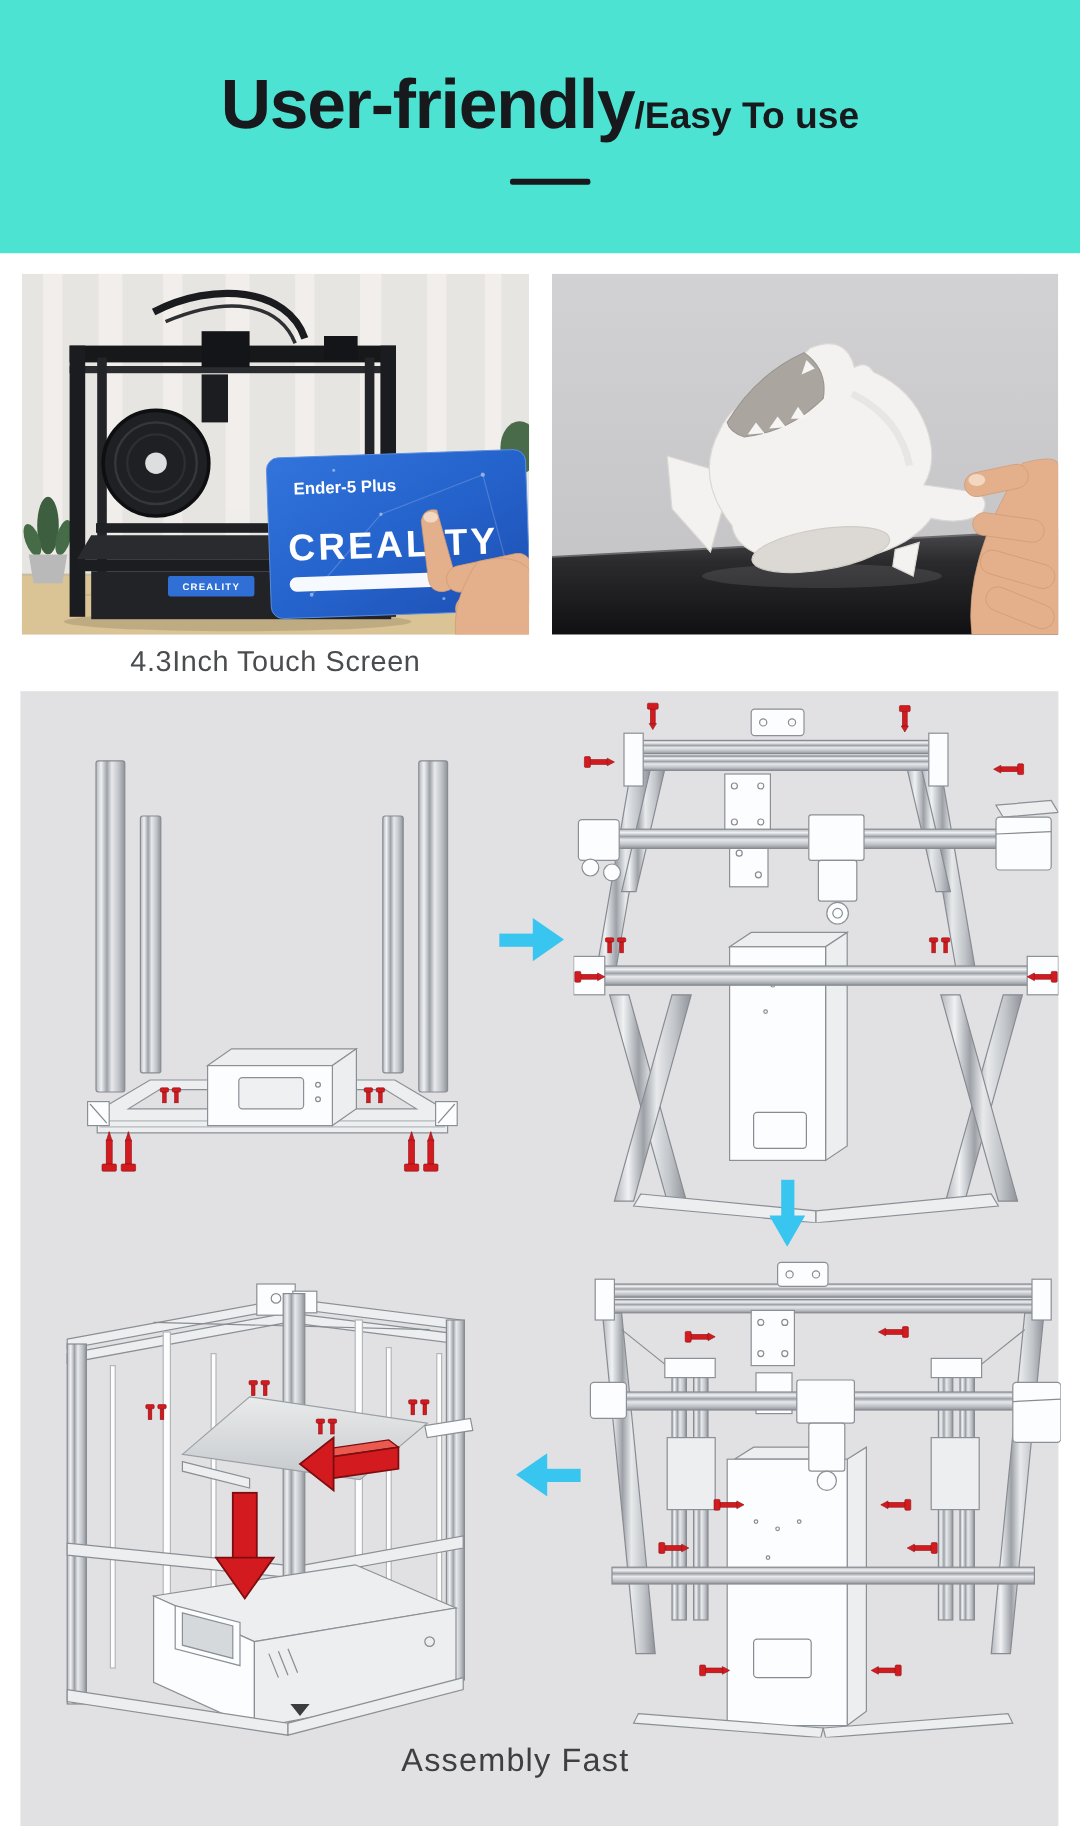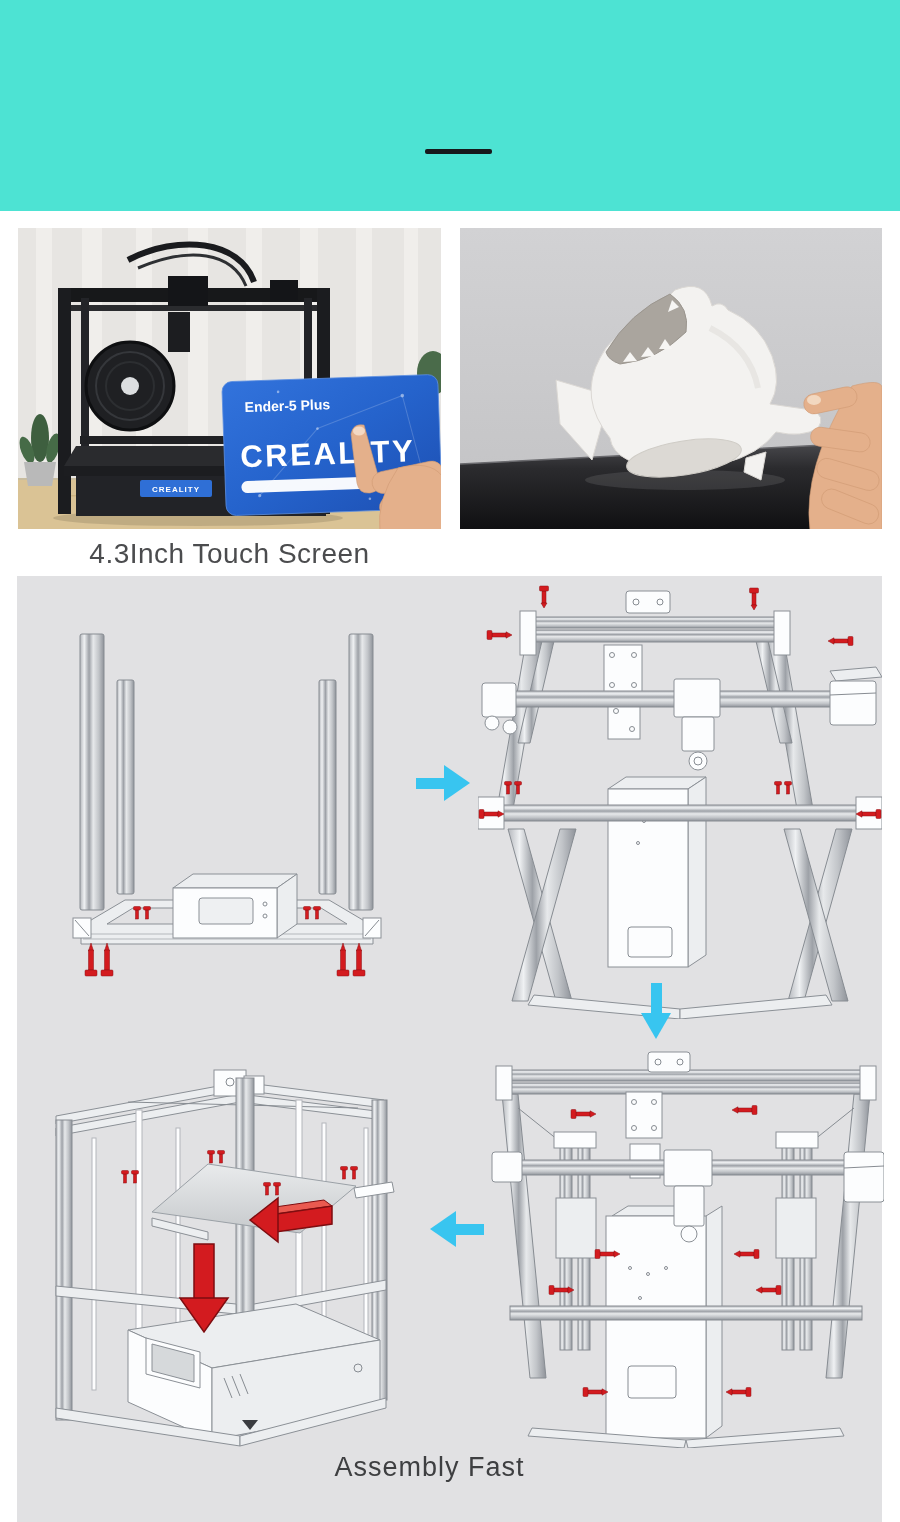--- a/index.html
+++ b/index.html
@@ -15,21 +15,21 @@
   .hero-line{position:absolute;left:0;top:54px;width:100%;display:flex;justify-content:center;align-items:baseline;color:var(--ink)}
   .hero-title{font-size:58px;font-weight:700;letter-spacing:-1px}
   .hero-sub{font-size:31px;font-weight:700;letter-spacing:0}
   .hero-underline{position:absolute;left:425px;top:149px;width:67px;height:5px;background:var(--ink);border-radius:2px}
 
   
   .photo{position:absolute;overflow:hidden}
   .photo svg{display:block}
   .photo-left{left:18px;top:228px;width:423px;height:301px}
   .photo-right{left:460px;top:228px;width:422px;height:301px}
-  .cap{position:absolute;text-align:center;font-size:28px;color:var(--caption);letter-spacing:.5px}
+  .cap{position:absolute;text-align:center;font-size:24px;color:var(--caption);letter-spacing:.5px}
   .cap1{left:18px;top:538px;width:423px}
   .cap2{left:460px;top:538px;width:422px}
 
   
   .assembly{position:absolute;left:17px;top:576px;width:865px;height:965px;background:var(--panel)}
   .assembly svg{position:absolute}
   .d1{left:8px;top:16px}
   .d2{left:461px;top:7px}
   .d3{left:471px;top:472px}
   .d4{left:11px;top:492px}
@@ -118,20 +118,24 @@
       <g id="boltS">
           <rect x="-1.5" y="0" width="3" height="9"></rect>
           <rect x="-3.5" y="-3.5" width="7" height="3.5" rx="1"></rect>
           <rect x="8.5" y="0" width="3" height="9"></rect>
           <rect x="6.5" y="-3.5" width="7" height="3.5" rx="1"></rect>
         </g>
     </defs>
   </svg>
 
   <header class="hero">
+    <div class="hero-line">
+      <span class="hero-title">User-friendly</span>
+      <span class="hero-sub">/Easy To use</span>
+    </div>
     <div class="hero-underline"></div>
   </header>
 
   <figure class="photo photo-left">
     <svg width="423" height="301" viewBox="0 0 423 301">
       <g>
         <rect width="423" height="301" fill="#E7E5E2"></rect>
         <g fill="#F2F0ED" opacity=".85">
           <rect x="18" width="16" height="252"></rect>
             <rect x="64" width="20" height="252"></rect>

